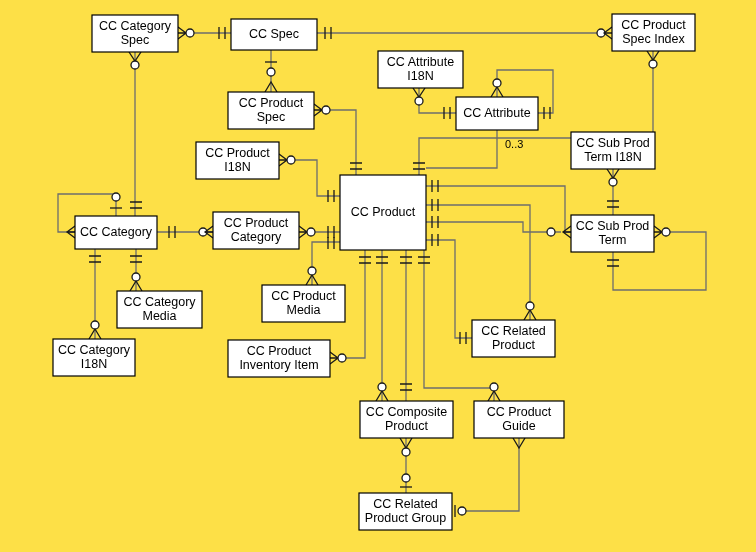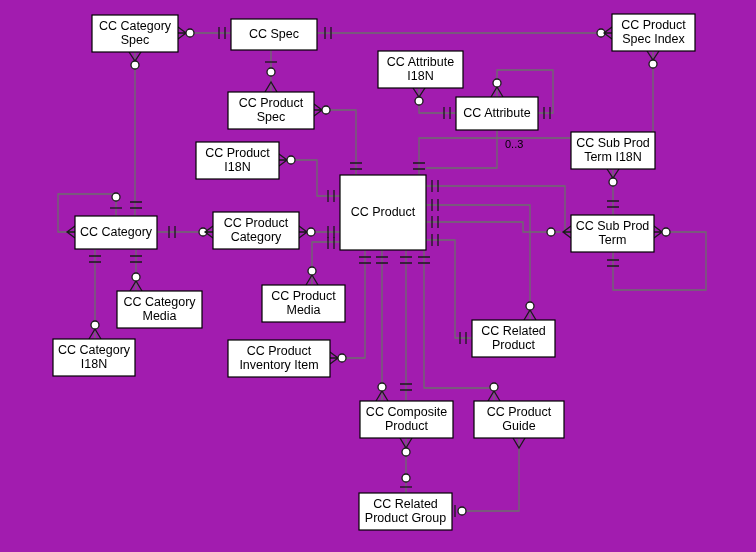--- a/index.html
+++ b/index.html
@@ -4,21 +4,21 @@
 <style>
   html, body {
     margin: 0;
     padding: 0;
     background: #ffffff;
   }
   #diagram-root {
     position: relative;
     width: 756px;
     height: 552px;
-    background: #a21caf;
+    background: #fde047;
     font-family: "Liberation Sans", sans-serif;
     overflow: hidden;
   }
   svg#er-svg {
     position: absolute;
     left: 0;
     top: 0;
     width: 756px;
     height: 552px;
     display: block;

